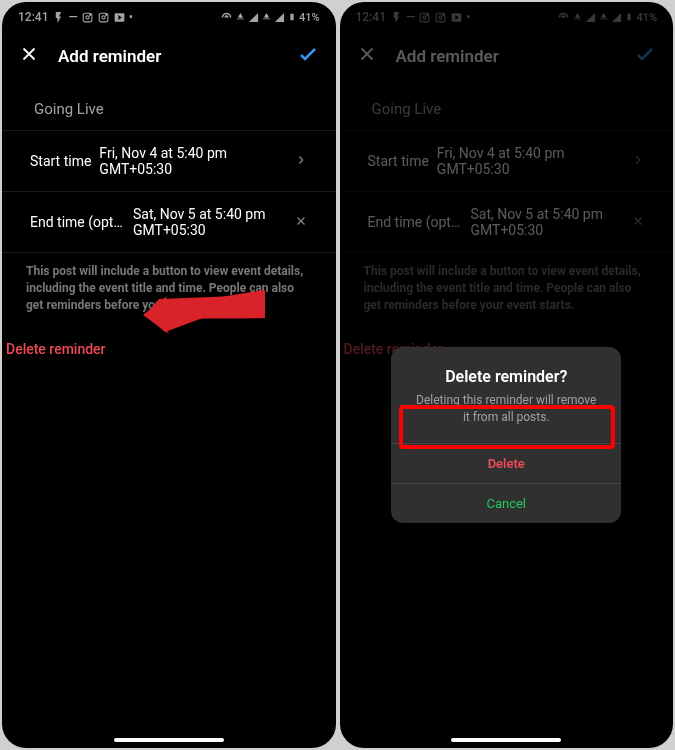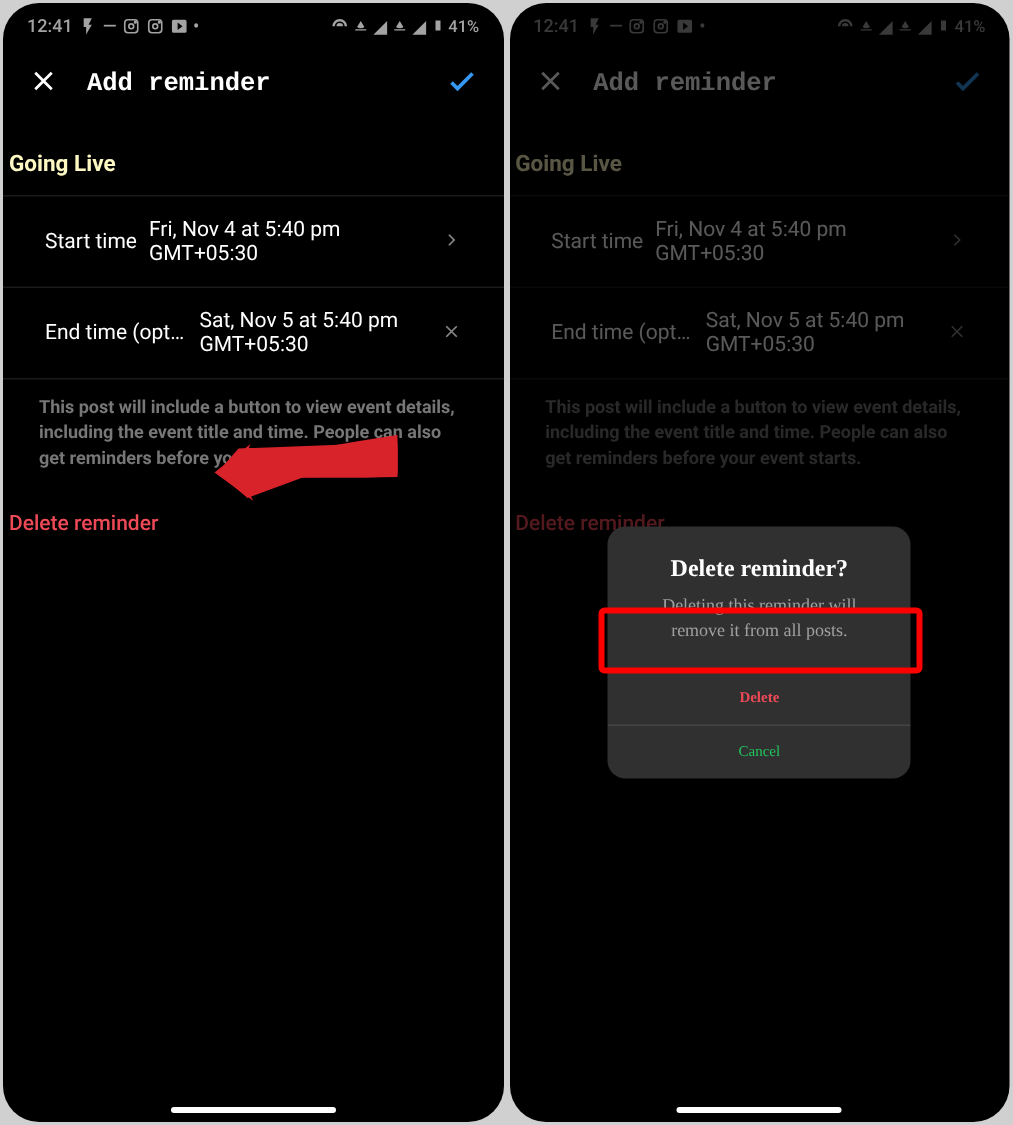--- a/index.html
+++ b/index.html
@@ -22,49 +22,47 @@
     .status-bar {
       display: flex;
       justify-content: space-between;
       align-items: center;
       padding: 8px 16px 4px;
       color: #a3a3a3;
       font-size: 12px;
       font-weight: 500;
     }
     .status-left { display: flex; align-items: center; gap: 4px; }
-    .status-right { display: flex; align-items: flex-end; gap: 2px; font-size: 11px; }
+    .status-right { display: flex; align-items: center; gap: 2px; font-size: 11px; }
     .status-icons { display: flex; gap: 3px; align-items: center; }
     .status-icons svg { width: 13px; height: 13px; }
     .header {
       display: flex;
       align-items: center;
       padding: 14px 16px;
       gap: 18px;
     }
     .close-icon {
       color: #fff;
       cursor: pointer;
     }
     .header-title {
       color: #fff;
       font-size: 17px;
       font-weight: 600;
       flex: 1;
-      font-family: Liberation Mono, monospace;
     }
     .check-icon {
       color: #3797f0;
     }
     .event-name {
-      color: #fef9c3;
+      color: #a3a3a3;
       font-size: 15px;
-      padding: 16px 4px 12px;
+      padding: 16px 32px 12px;
       border-bottom: 1px solid #1a1a1a;
-      font-weight: bold;
     }
     .row {
       display: flex;
       align-items: center;
       padding: 14px 28px;
       gap: 8px;
       border-bottom: 1px solid #1a1a1a;
     }
     .row-label {
       color: #fff;
@@ -116,44 +114,43 @@
     .dialog-overlay {
       position: absolute;
       inset: 0;
       display: flex;
       align-items: center;
       justify-content: center;
       pointer-events: none;
       padding-top: 120px;
     }
     .dialog {
-      width: 202px;
+      width: 230px;
       background: #303030;
       border-radius: 12px;
       text-align: center;
       pointer-events: auto;
       overflow: hidden;
-      font-family: Liberation Serif, serif;
     }
     .dialog-title {
       color: #fff;
       font-size: 16px;
       font-weight: 600;
       padding: 20px 16px 6px;
     }
     .dialog-body {
       color: #a0a0a0;
       font-size: 12px;
       padding: 0 24px 18px;
       line-height: 1.4;
     }
     .dialog-btn {
       border-top: 1px solid #444;
       padding: 12px;
-      font-size: 10px;
+      font-size: 13px;
       cursor: pointer;
     }
     .dialog-btn.delete {
       color: #ed4956;
       font-weight: 600;
     }
     .dialog-btn.cancel {
       color: #22c55e;
     }
     .highlight-border {

